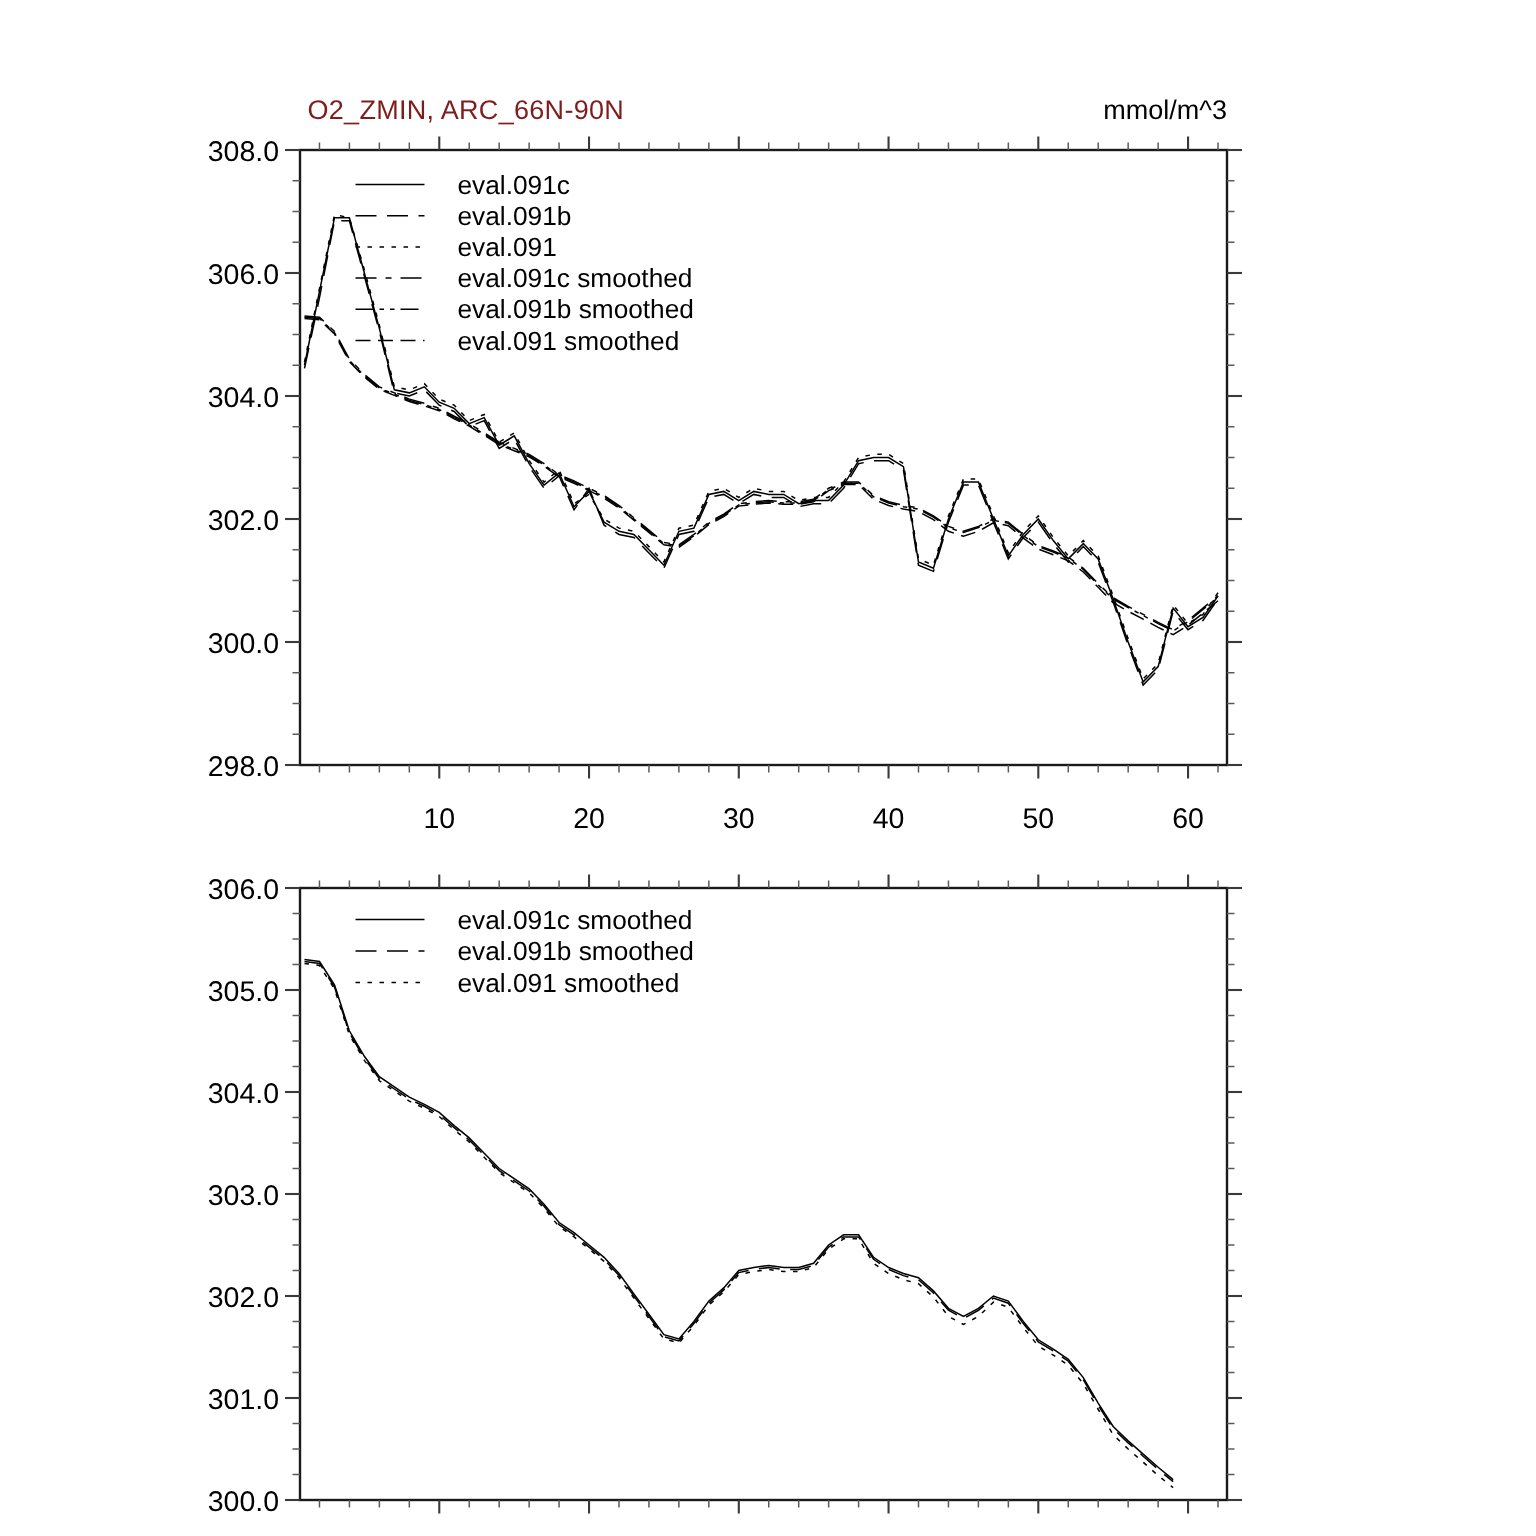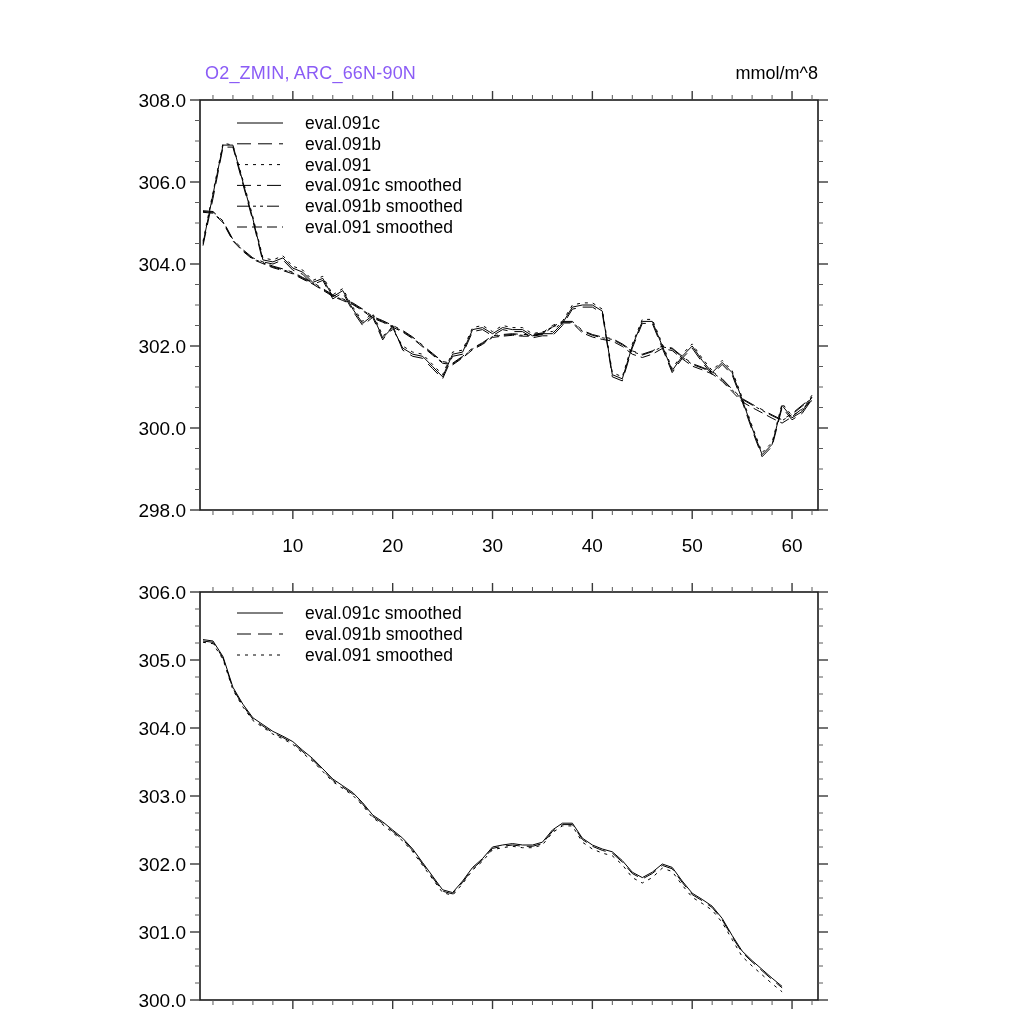--- a/index.html
+++ b/index.html
@@ -1,34 +1,34 @@
 <!DOCTYPE html>
 <html><head>
 <meta charset="utf-8">
 <style>
   html,body{margin:0;padding:0;background:#fff;}
   .canvas{position:relative;width:1024px;height:1024px;background:#ffffff;overflow:hidden;
           font-family:"Liberation Sans", sans-serif;}
-  .chart-title{position:absolute;left:205px;top:63px;font-size:18px;color:#8b5cf6;letter-spacing:0.2px;}
+  .chart-title{position:absolute;left:205px;top:63px;font-size:18px;color:#7f1d1d;letter-spacing:0.2px;}
   .chart-units{position:absolute;left:0;top:63px;width:818px;text-align:right;font-size:18px;color:#000;}
   svg{position:absolute;left:0;top:0;}
   .axis-line{stroke:#1a1a1a;stroke-width:1.6;fill:none;}
   .tick-major{stroke:#3a3a3a;stroke-width:1.4;}
   .tick-minor{stroke:#5a5a5a;stroke-width:1;}
   .tick-label{fill:#000;font-size:19px;font-family:"Liberation Sans",sans-serif;}
   .legend-label{fill:#000;font-size:17.5px;font-family:"Liberation Sans",sans-serif;}
   .series-path{fill:none;stroke:#000;}
   .legend-line{stroke:#000;}
 </style>
 </head>
 <body>
 
 <div class="canvas">
   <div class="chart-title">O2_ZMIN, ARC_66N-90N</div>
-  <div class="chart-units">mmol/m^8</div>
+  <div class="chart-units">mmol/m^3</div>
   <svg id="chart-svg" width="1024" height="1024" viewBox="0 0 1024 1024">
       <g>
         <clipPath id="clip0">
           <rect x="200" y="100" width="618" height="410"></rect>
         </clipPath>
         <rect x="200" y="100" width="618" height="410" class="axis-line"></rect>
         <line x1="212.97899838449112" y1="510" x2="212.97899838449112" y2="515" class="tick-minor"></line>
         <line x1="212.97899838449112" y1="100" x2="212.97899838449112" y2="95" class="tick-minor"></line>
         <line x1="232.94668820678513" y1="510" x2="232.94668820678513" y2="515" class="tick-minor"></line>
         <line x1="232.94668820678513" y1="100" x2="232.94668820678513" y2="95" class="tick-minor"></line>

